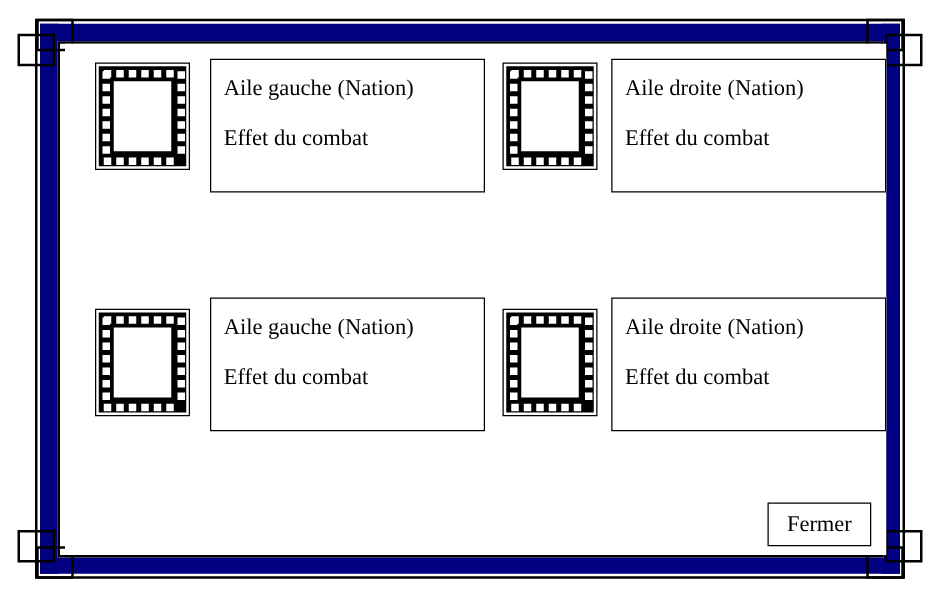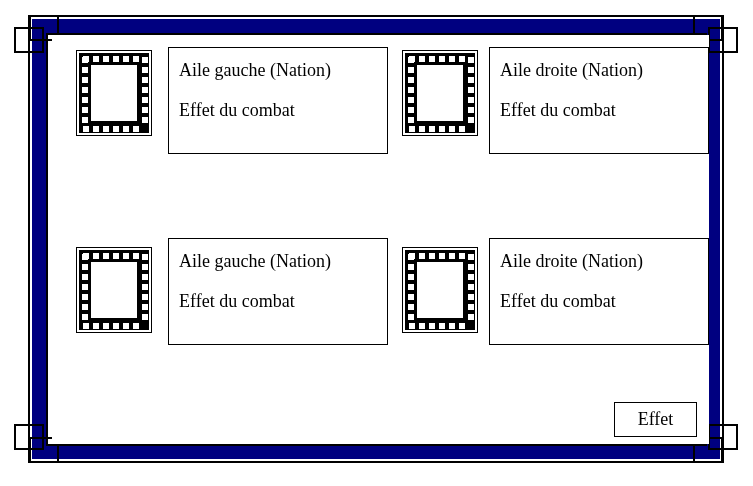--- a/index.html
+++ b/index.html
@@ -317,16 +317,16 @@
           <div class="perf perf-v" style="left: 63px; top: 54px;"></div>
           <div class="perf perf-v" style="left: 3px; top: 64px;"></div>
           <div class="perf perf-v" style="left: 63px; top: 64px;"></div>
         </div>
     </div>
     <div class="panel" style="left:437px; top:203px; width:220px; height:107px;">
       <div class="panel-line">Aile droite (Nation)</div>
       <div class="panel-line second">Effet du combat</div>
     </div>
 
-    <button class="btn" id="close-button">Effet</button>
+    <button class="btn" id="close-button">Fermer</button>
 
   </div>
 </div>
 
 </body></html>

